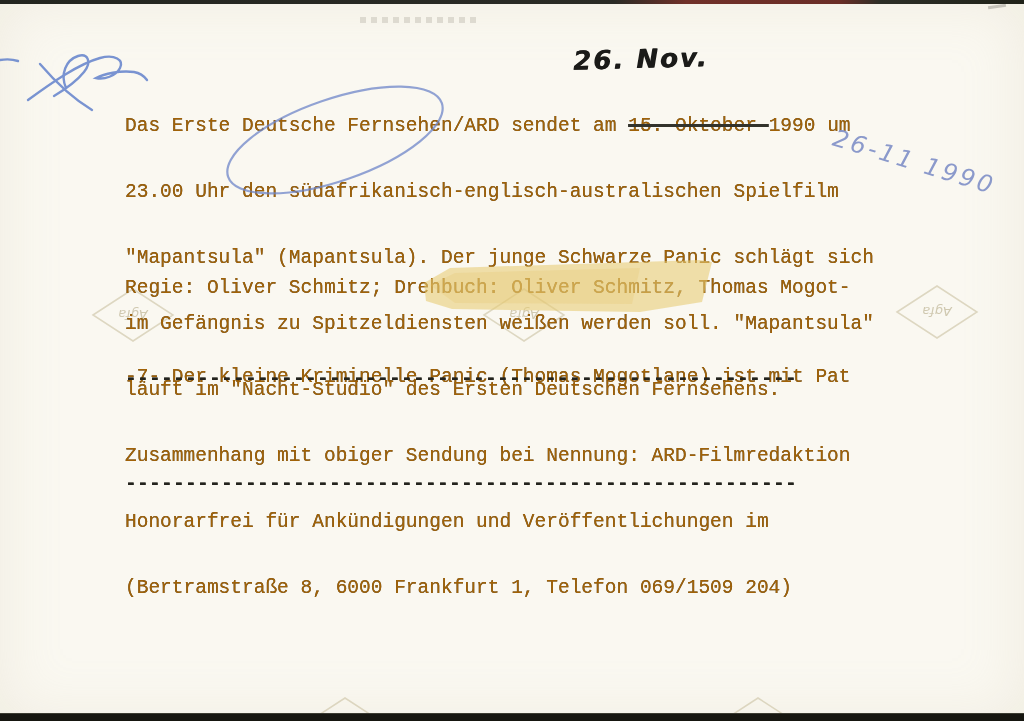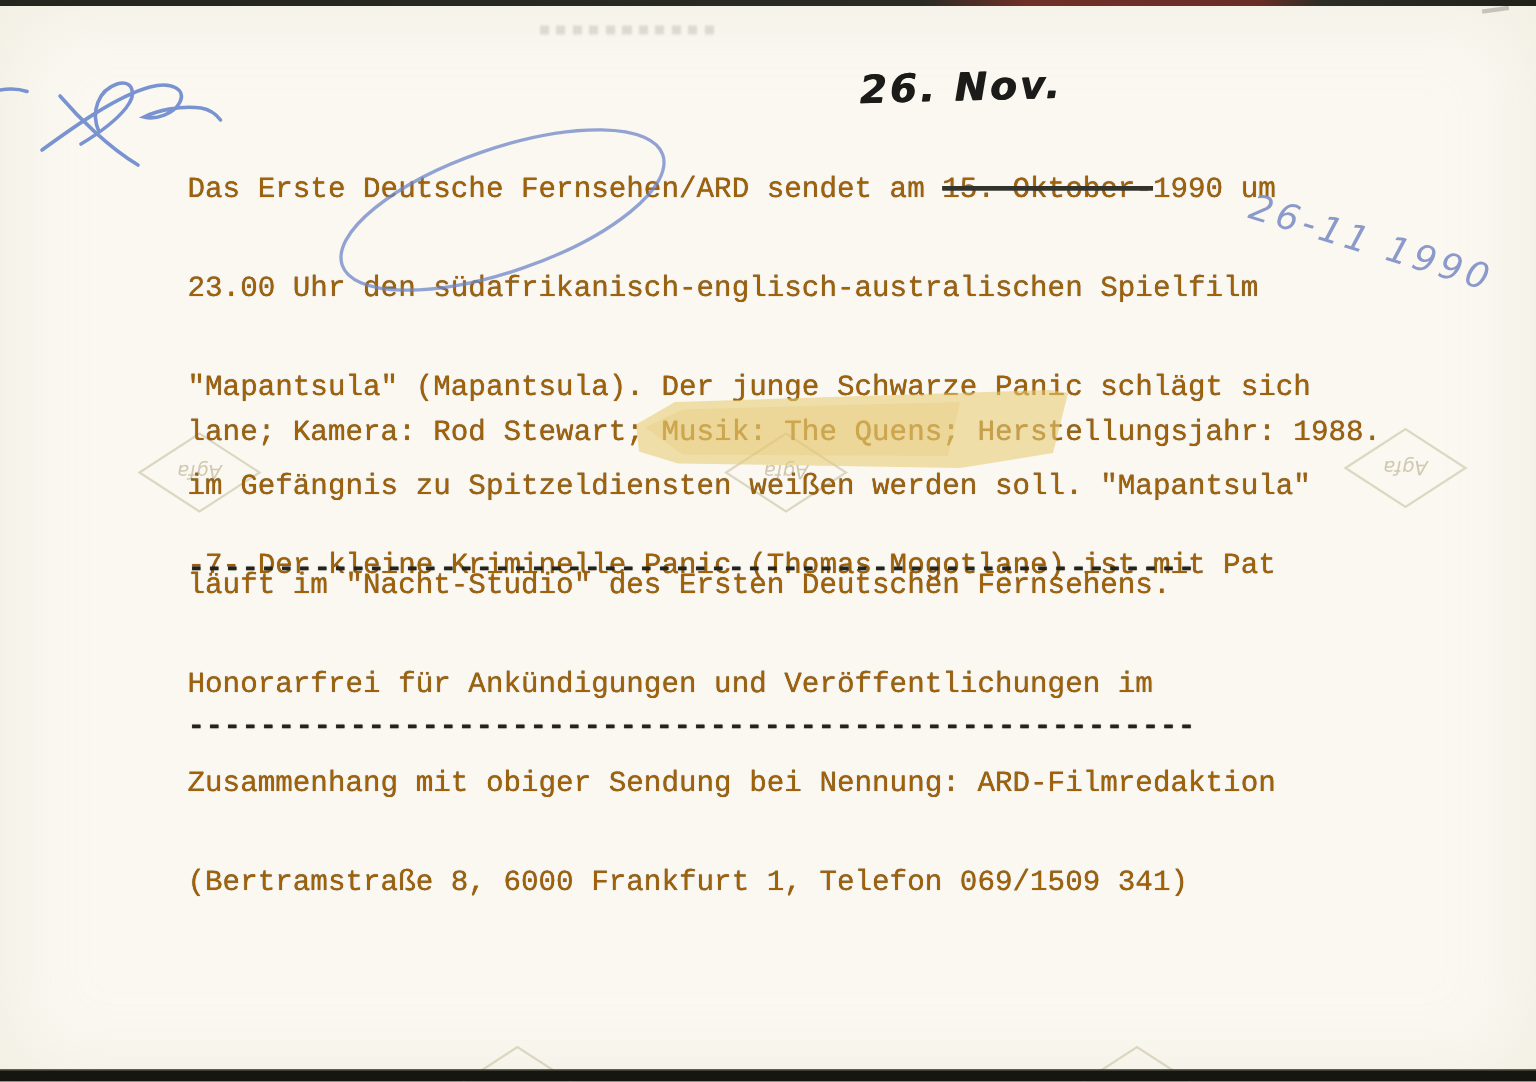--- a/index.html
+++ b/index.html
@@ -92,33 +92,33 @@
 
   <div class="typed" style="left:125px;top:71px;">
     <div class="tline"><span>Das Erste Deutsche Fernsehen/ARD sendet am </span><span class="struck">15. Oktober-</span><span>1990 um</span></div>
     <div class="tline">23.00 Uhr den südafrikanisch-englisch-australischen Spielfilm</div>
     <div class="tline">"Mapantsula" (Mapantsula). Der junge Schwarze Panic schlägt sich</div>
     <div class="tline">im Gefängnis zu Spitzeldiensten weißen werden soll. "Mapantsula"</div>
     <div class="tline">läuft im "Nacht-Studio" des Ersten Deutschen Fernsehens.</div>
   </div>
 
   <div class="typed" style="left:125px;top:233px;">
-    <div class="tline">lane; Kamera: Rod Stewart; Musik: The Quens; Herstellungsjahr: 1988.</div>
+    <div class="tline">Regie: Oliver Schmitz; Drehbuch: Oliver Schmitz, Thomas Mogot-</div>
   </div>
 
   <div class="typed" style="left:125px;top:322px;">
     <div class="tline">-7- Der kleine Kriminelle Panic (Thomas Mogotlane) ist mit Pat</div>
   </div>
 
   <div class="divider" style="left:125px;top:368px;">--------------------------------------------------------</div>
 
   <div class="typed" style="left:125px;top:401px;">
+    <div class="tline">Zusammenhang mit obiger Sendung bei Nennung: ARD-Filmredaktion</div>
     <div class="tline">Honorarfrei für Ankündigungen und Veröffentlichungen im</div>
-    <div class="tline">Zusammenhang mit obiger Sendung bei Nennung: ARD-Filmredaktion</div>
-    <div class="tline">(Bertramstraße 8, 6000 Frankfurt 1, Telefon 069/1509 341)</div>
+    <div class="tline">(Bertramstraße 8, 6000 Frankfurt 1, Telefon 069/1509 204)</div>
   </div>
 
   <div class="divider" style="left:125px;top:473px;">--------------------------------------------------------</div>
 
   <div class="hand-date-top">26. Nov.</div>
   <div class="hand-date-right">26-11 1990</div>
 
   <svg class="overlay" viewBox="0 0 1024 721">
     <polygon points="424,283 450,268 700,260 712,262 702,302 640,312 452,309 426,301" fill="#e7cb74" fill-opacity="0.58"></polygon>
     <polygon points="430,285 455,273 640,268 632,304 455,303" fill="#e2c05f" fill-opacity="0.22"></polygon>

